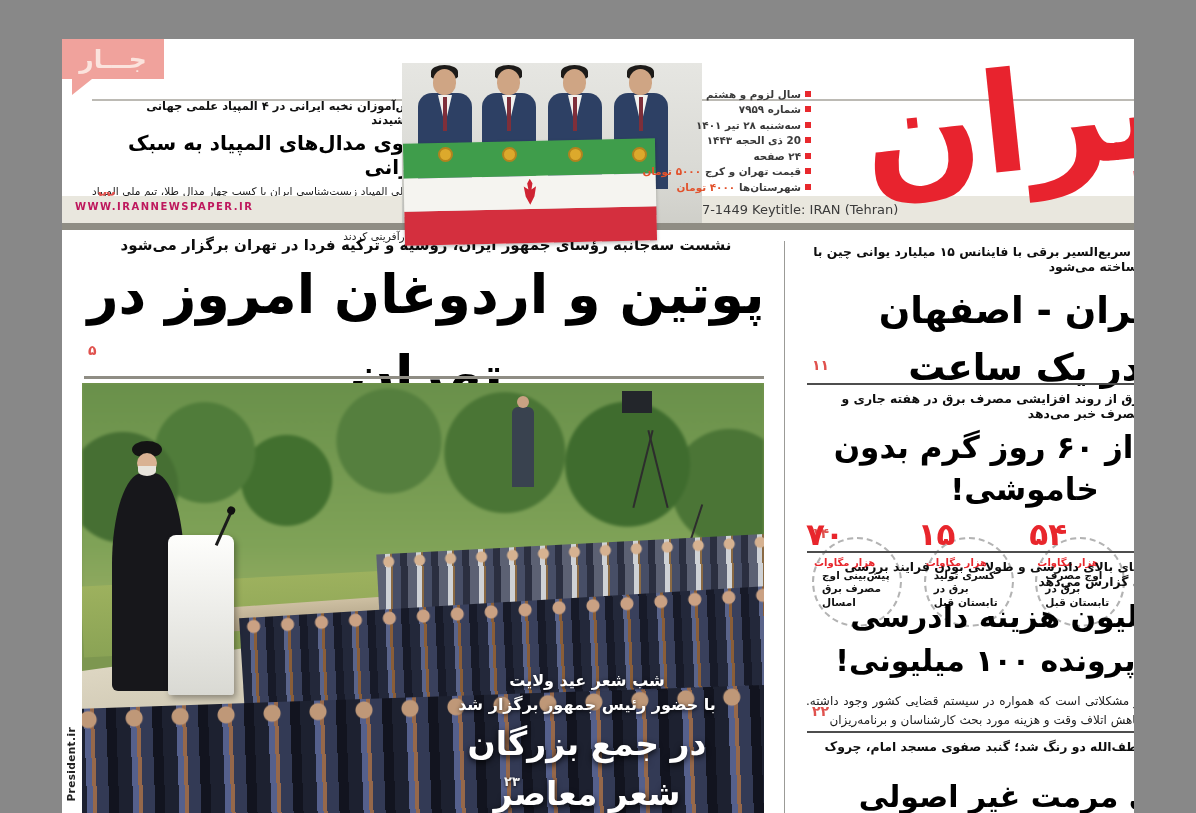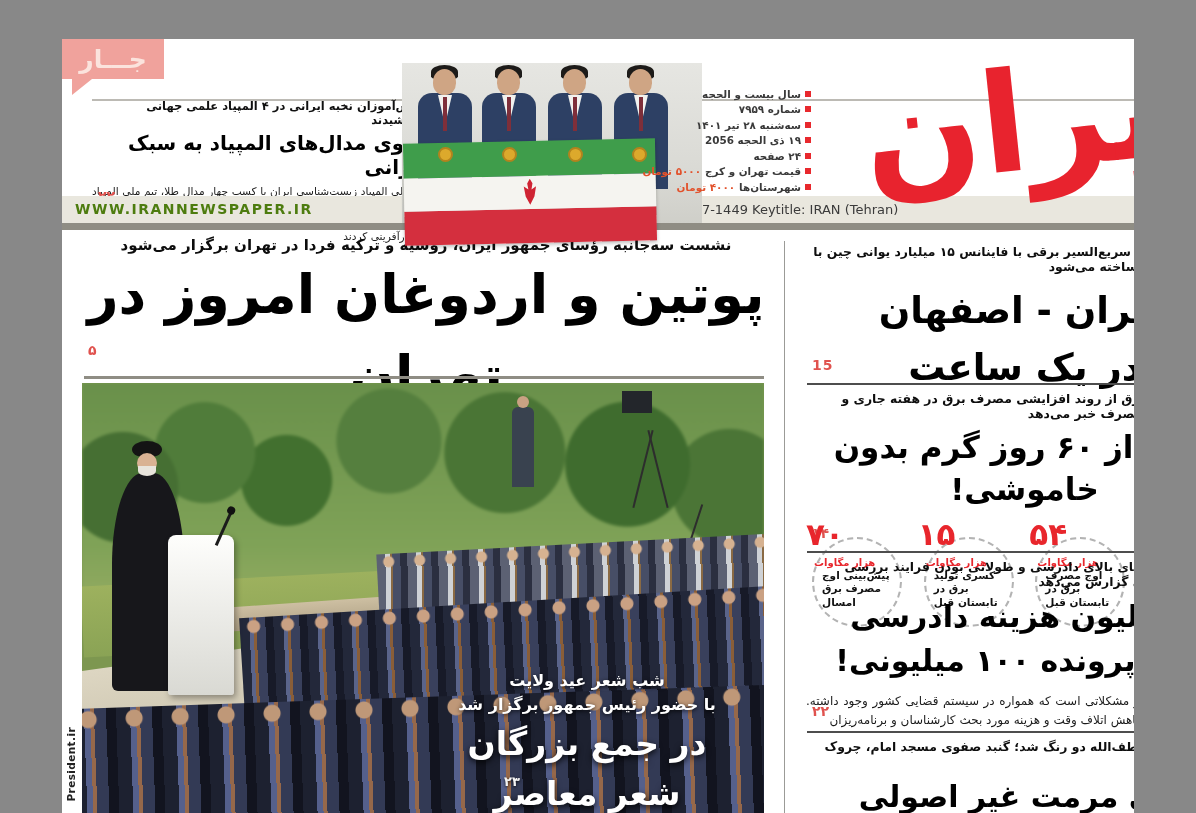--- a/index.html
+++ b/index.html
@@ -52,21 +52,21 @@
   .mi-text { font-size:10.4px; font-weight:bold; color:#3a3a3a; }
   .mi-price { font-size:10.4px; font-weight:bold; color:#e2512b; }
 
   
   .masthead-logo { position:absolute; left:775px; top:-14px; width:400px; height:190px; z-index:2;
     display:flex; align-items:center; justify-content:center;
     color:#e8232e; font-size:138px; font-weight:bold; transform:rotate(-6deg); }
 
   
   .issn-bar { position:absolute; left:0; top:157px; width:1196px; height:27px; background:#e9e7de; z-index:1; }
-  .issn-bar .site { position:absolute; left:13px; top:5px; font-size:14px; font-weight:bold; letter-spacing:1.5px; color:#4d7c0f; }
+  .issn-bar .site { position:absolute; left:13px; top:5px; font-size:10px; font-weight:bold; letter-spacing:1.5px; color:#be185d; }
   .issn-bar .issn { position:absolute; left:585px; top:6px; font-size:13px; color:#3b3b3b; }
   .issn-shadow { position:absolute; left:0; top:184px; width:1196px; height:7px; background:#8f8d84; z-index:1; }
 
   
   .lead { position:absolute; left:20px; top:197px; width:688px; direction:rtl; text-align:center; }
   .lead .kicker { font-size:15px; font-weight:bold; color:#0d0d0d; }
   .lead h1 { font-size:54px; font-weight:bold; color:#000; line-height:1.5; margin:0; }
   .lead .subhead { font-size:15.5px; font-weight:bold; color:#0d0d0d; margin-top:2px; }
   .pn-lead { position:absolute; left:26px; top:303px; }
   .lead-rule { position:absolute; left:22px; top:337px; width:680px; height:3px; background:#8f8d84; }
@@ -212,36 +212,36 @@
     </div>
     <div class="medal" style="left:36px"></div>
     <div class="medal" style="left:100px"></div>
     <div class="medal" style="left:166px"></div>
     <div class="medal" style="left:230px"></div>
   </div>
 
   <div class="mi">
     <div class="mi-row">
         <span class="mi-bullet"></span>
-        <span class="mi-text">سال بیست و الحجه</span>
+        <span class="mi-text">سال لزوم و هشتم</span>
         <span class="mi-price"></span>
       </div>
     <div class="mi-row">
         <span class="mi-bullet"></span>
         <span class="mi-text">شماره ۷۹۵۹</span>
         <span class="mi-price"></span>
       </div>
     <div class="mi-row">
         <span class="mi-bullet"></span>
         <span class="mi-text">سه‌شنبه ۲۸ تیر ۱۴۰۱</span>
         <span class="mi-price"></span>
       </div>
     <div class="mi-row">
         <span class="mi-bullet"></span>
-        <span class="mi-text">۱۹ ذی الحجه 2056</span>
+        <span class="mi-text">20 ذی الحجه ۱۴۴۳</span>
         <span class="mi-price"></span>
       </div>
     <div class="mi-row">
         <span class="mi-bullet"></span>
         <span class="mi-text">۲۴ صفحه</span>
         <span class="mi-price"></span>
       </div>
     <div class="mi-row">
         <span class="mi-bullet"></span>
         <span class="mi-text">قیمت تهران و کرج</span>
@@ -305,21 +305,21 @@
 
   <div class="col-divider"></div>
 
   <section class="rblock rb1">
     <div class="kicker">نخستین خط ریلی سریع‌السیر برقی با فاینانس ۱۵ میلیارد یوانی چین با نرخ سود ۶ درصد ساخته می‌شود</div>
     <h3>
       <span style="display:block">تهران - اصفهان</span>
       <span style="display:block">در یک ساعت</span>
     </h3>
   </section>
-  <span class="pn pn11">15</span>
+  <span class="pn pn11">۱۱</span>
   <div class="r-rule rr1"></div>
 
   <section class="rblock rb2">
     <div class="kicker">سخنگوی صنعت برق از روند افزایشی مصرف برق در هفته جاری و ضرورت مدیریت مصرف خبر می‌دهد</div>
     <h3>عبور از ۶۰ روز گرم بدون خاموشی!</h3>
     <div class="stats">
       <div class="stat">
         <div class="stat-value">۶۸</div>
         <div class="stat-circle">
           <div class="stat-unit">هزار مگاوات</div>

